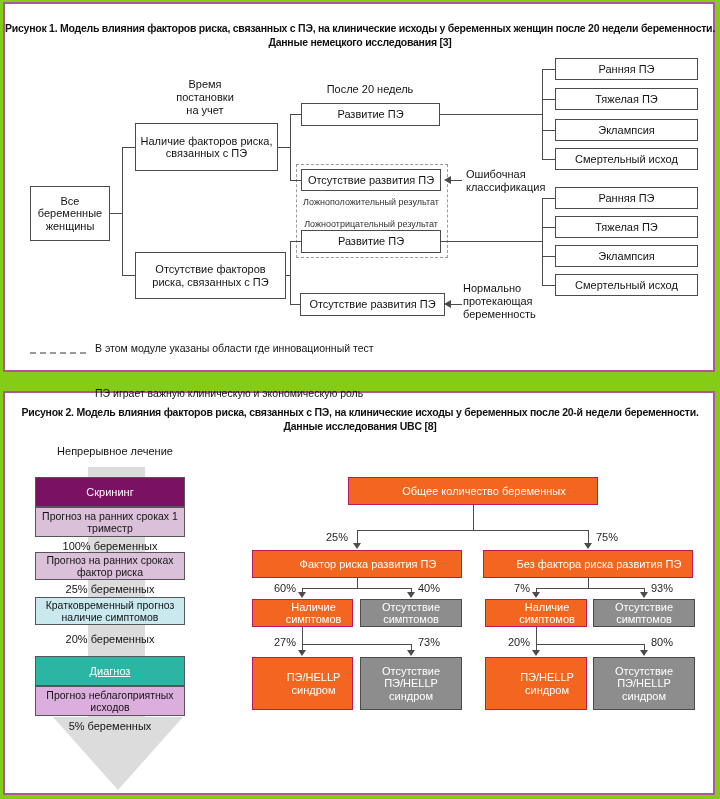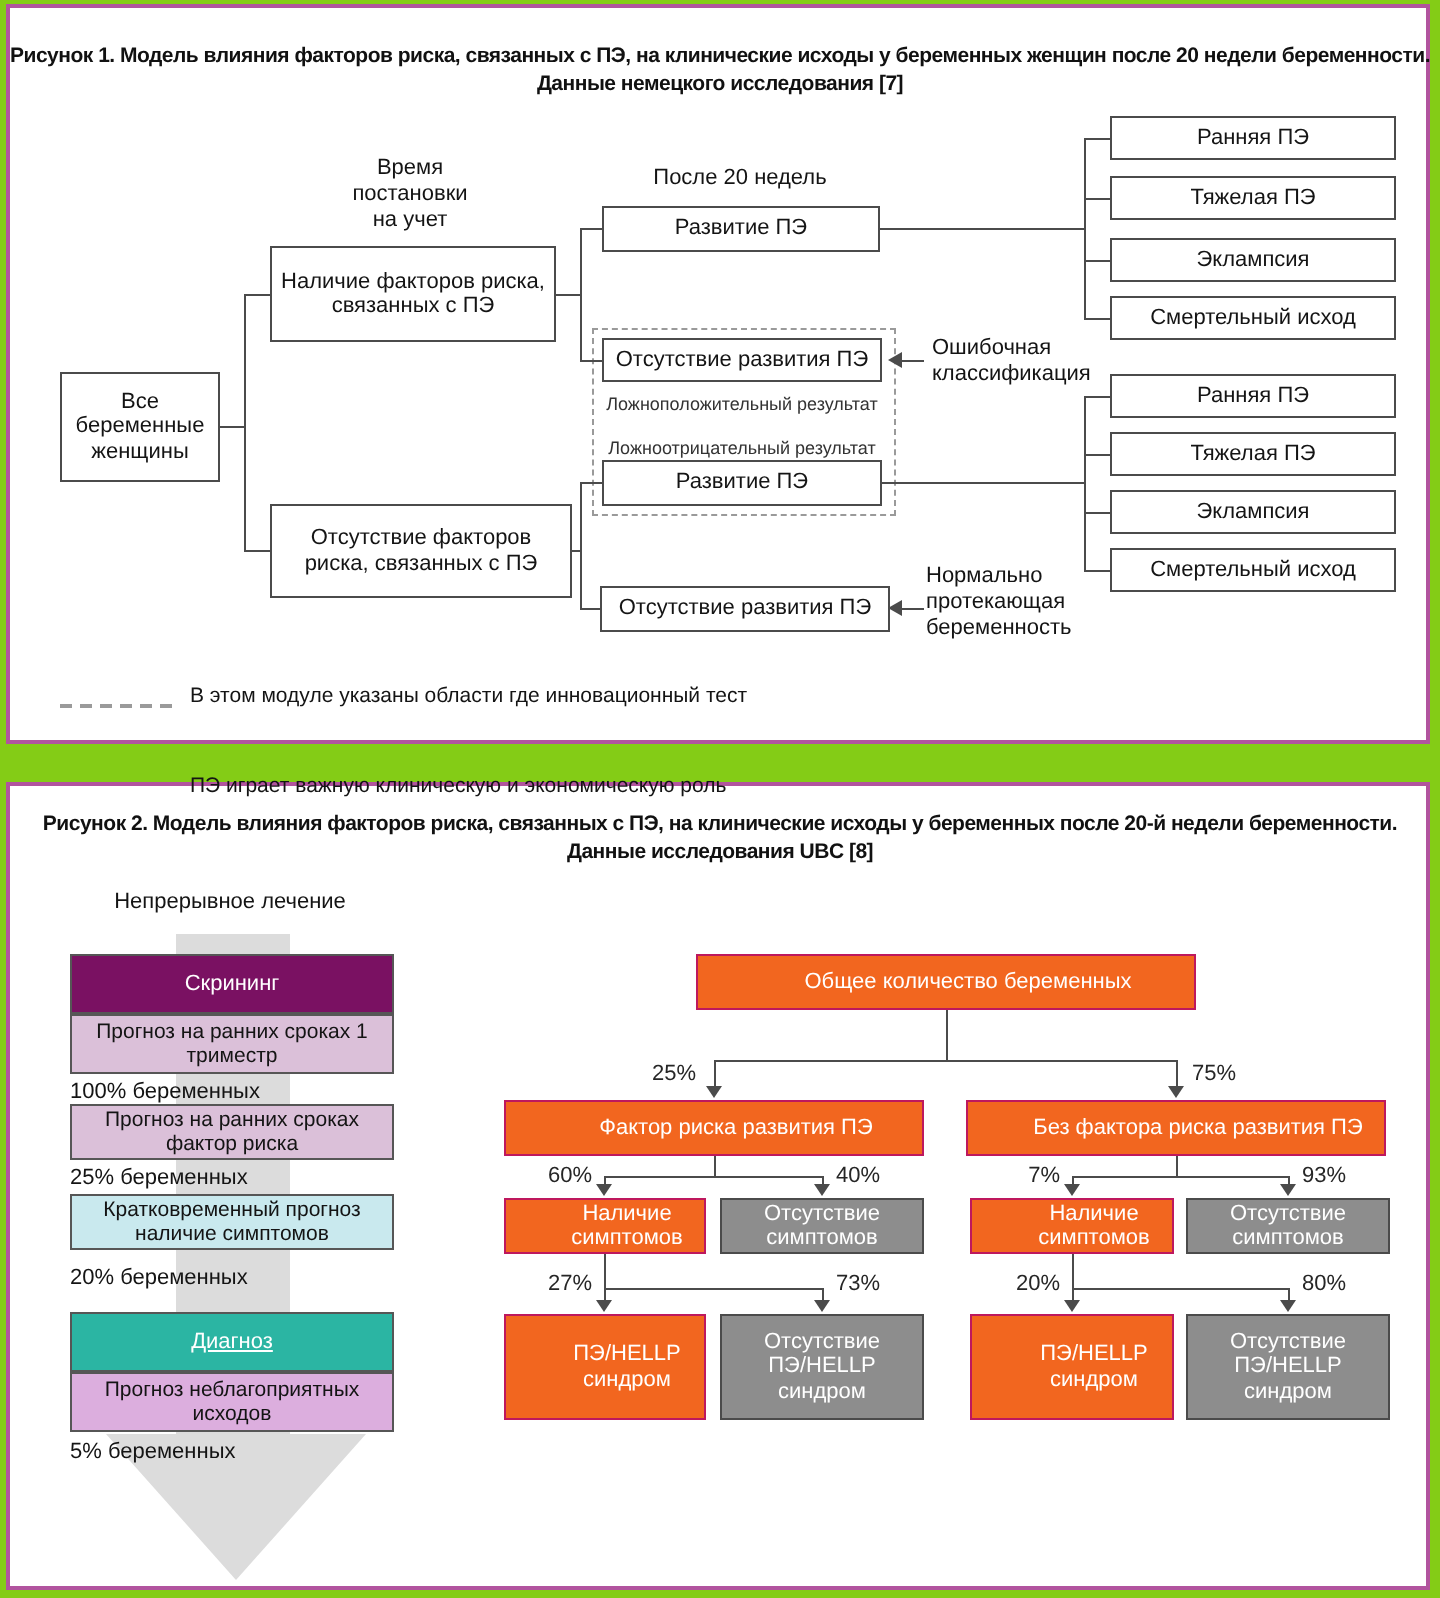--- a/index.html
+++ b/index.html
@@ -17,47 +17,47 @@
   .lbl{position:absolute;font-size:11px;color:#141414;line-height:1.18;z-index:3;}
   .ctr{text-align:center;}
   .sm{font-size:9px;color:#333;}
   .leg{position:absolute;font-size:10.5px;color:#141414;z-index:3;}
   .dashSwatch{position:absolute;width:56px;border-top:2px dashed #9a9a9a;z-index:2;}
   .arrL{position:absolute;width:0;height:0;border-top:4px solid transparent;
         border-bottom:4px solid transparent;border-right:7px solid #4b4b4b;z-index:3;}
   .arrD{position:absolute;width:0;height:0;border-left:4px solid transparent;
         border-right:4px solid transparent;border-top:6px solid #4b4b4b;z-index:3;}
   
-  .step{position:absolute;left:35px;width:162px;box-sizing:border-box;border:1px solid #565656;
+  .step{position:absolute;left:35px;width:150px;box-sizing:border-box;border:1px solid #565656;
         display:flex;align-items:center;justify-content:center;text-align:center;
         font-size:10.5px;line-height:1.15;color:#141414;padding:12px 5px;z-index:3;}
   .purpleD{background:#7a1162;color:#fff;font-size:11px;}
   .purpleL{background:#dbc0d9;}
   .blueL{background:#c9e9ee;}
   .teal{background:#2bb5a3;color:#fff;font-size:11px;text-decoration:underline;}
   .pinkL{background:#dcaede;}
-  .steplbl{position:absolute;left:35px;width:150px;font-size:11px;
+  .steplbl{position:absolute;left:35px;width:150px;text-align:center;font-size:11px;
            color:#141414;z-index:3;}
   .shaft{position:absolute;left:88px;width:57px;background:#dcdcdc;z-index:1;}
   .ahead{position:absolute;width:0;height:0;border-left:65px solid transparent;
          border-right:65px solid transparent;border-top:73px solid #dcdcdc;z-index:1;}
   .obox{background:#f2661f;color:#fff;border:1px solid #be185d;padding-left:25px;}
   .gbox{background:#8d8d8d;color:#fff;border:1px solid #4b4b4b;}
   .pct{position:absolute;font-size:11px;color:#262626;z-index:3;}
   .pr{width:40px;text-align:right;}
 </style>
 </head>
 <body>
 
 <div class="page">
 
   <div class="panel" style="left:3px;top:2px;width:712px;height:370px;"></div>
 
   <div class="t" style="top:22px;">Рисунок 1. Модель влияния факторов риска, связанных с ПЭ, на клинические исходы у беременных женщин после 20 недели беременности.</div>
-  <div class="t" style="top:36px;">Данные немецкого исследования [7]</div>
+  <div class="t" style="top:36px;">Данные немецкого исследования [3]</div>
 
   <div class="lbl ctr" style="left:170px;top:78px;width:70px;">Время постановки на учет</div>
   <div class="lbl ctr" style="left:310px;top:83px;width:120px;">После 20 недель</div>
 
   <div class="box" style="left:135px;top:123px;width:143px;height:48px;">Наличие факторов риска, связанных с ПЭ</div>
   <div class="box" style="left:30px;top:186px;width:80px;height:55px;">Все беременные женщины</div>
   <div class="box" style="left:135px;top:252px;width:151px;height:47px;">Отсутствие факторов риска, связанных с ПЭ</div>
 
   <div class="box" style="left:301px;top:103px;width:139px;height:23px;">Развитие ПЭ</div>
   <div class="dash" style="left:296px;top:164px;width:150px;height:92px;"></div>

